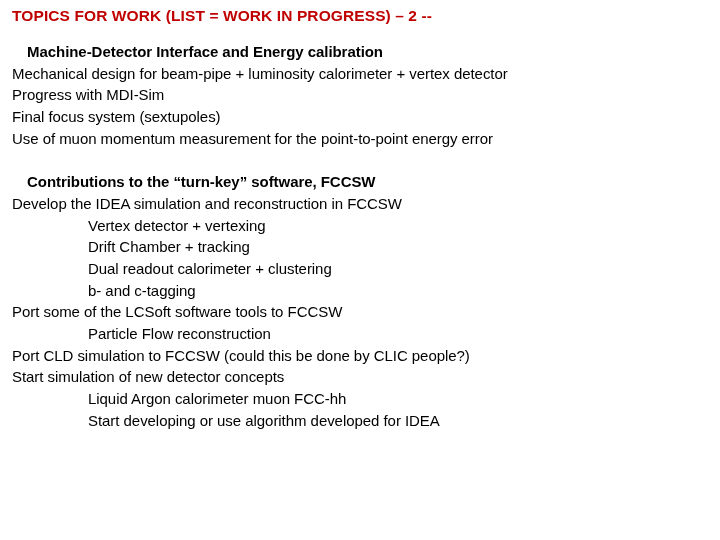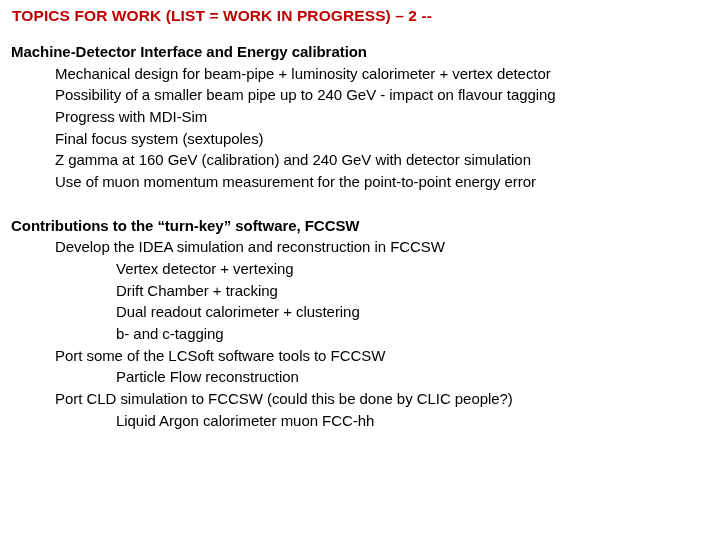--- a/index.html
+++ b/index.html
@@ -40,60 +40,59 @@
   }
   .line {
     font-size: 15px;
     color: #000000;
     line-height: 21.7px;
     height: 21.7px;
     white-space: nowrap;
     letter-spacing: -0.05px;
   }
   .lvl1 {
-    padding-left: 11px;
+    padding-left: 27px;
     font-weight: bold;
   }
   .lvl2 {
-    padding-left: 55px;
     font-weight: normal;
+    margin-left: 12px;
   }
   .lvl3 {
     padding-left: 88px;
     font-weight: normal;
-    margin-left: 28px;
   }
   .spacer {
     height: 21.7px;
   }
 </style>
 </head>
 <body>
 
 <div class="slide">
 
   <div class="slide-title">TOPICS FOR WORK (LIST = WORK IN PROGRESS) – 2 --</div>
 
   <div class="body-block">
 
     <div class="line lvl1">Machine-Detector Interface and Energy calibration</div>
     <div class="line lvl2">Mechanical design for beam-pipe + luminosity calorimeter + vertex detector</div>
-    <div class="line lvl2">Possibility of a smaller beam pipe up to 240 GeV - impact on flavour tagging</div>
     <div class="line lvl2">Progress with MDI-Sim</div>
     <div class="line lvl2">Final focus system (sextupoles)</div>
-    <div class="line lvl2">Z gamma at 160 GeV (calibration) and 240 GeV with detector simulation</div>
     <div class="line lvl2">Use of muon momentum measurement for the point-to-point energy error</div>
 
     <div class="spacer"></div>
 
     <div class="line lvl1">Contributions to the “turn-key” software, FCCSW</div>
     <div class="line lvl2">Develop the IDEA simulation and reconstruction in FCCSW</div>
     <div class="line lvl3">Vertex detector + vertexing</div>
     <div class="line lvl3">Drift Chamber + tracking</div>
     <div class="line lvl3">Dual readout calorimeter + clustering</div>
     <div class="line lvl3">b- and c-tagging</div>
     <div class="line lvl2">Port some of the LCSoft software tools to FCCSW</div>
     <div class="line lvl3">Particle Flow reconstruction</div>
     <div class="line lvl2">Port CLD simulation to FCCSW (could this be done by CLIC people?)</div>
+    <div class="line lvl2">Start simulation of new detector concepts</div>
     <div class="line lvl3">Liquid Argon calorimeter muon FCC-hh</div>
+    <div class="line lvl3">Start developing or use algorithm developed for IDEA</div>
 
   </div>
 </div>
 
 </body></html>

